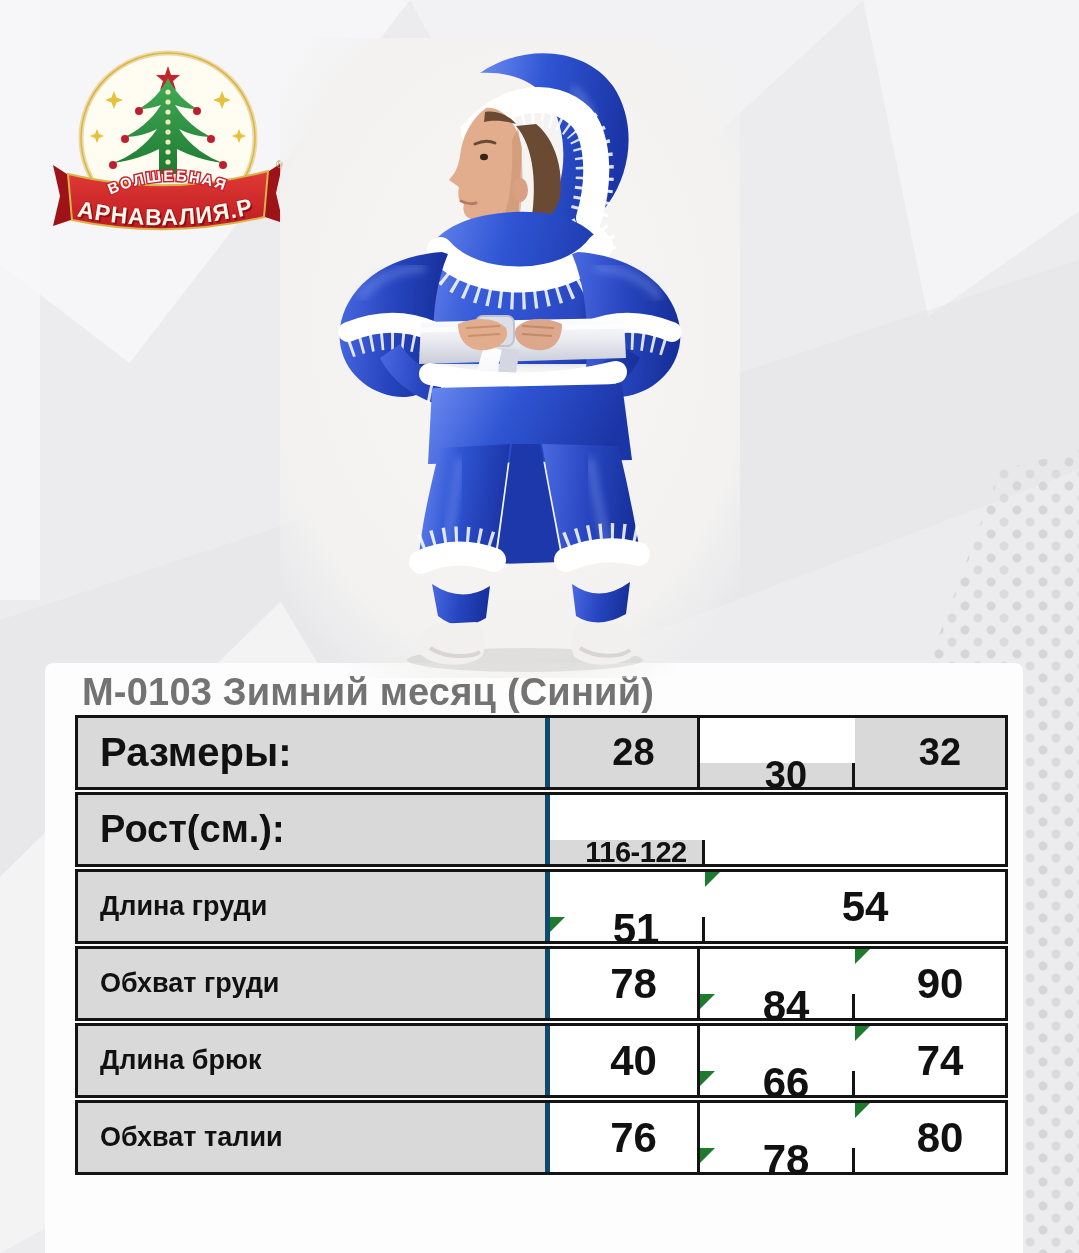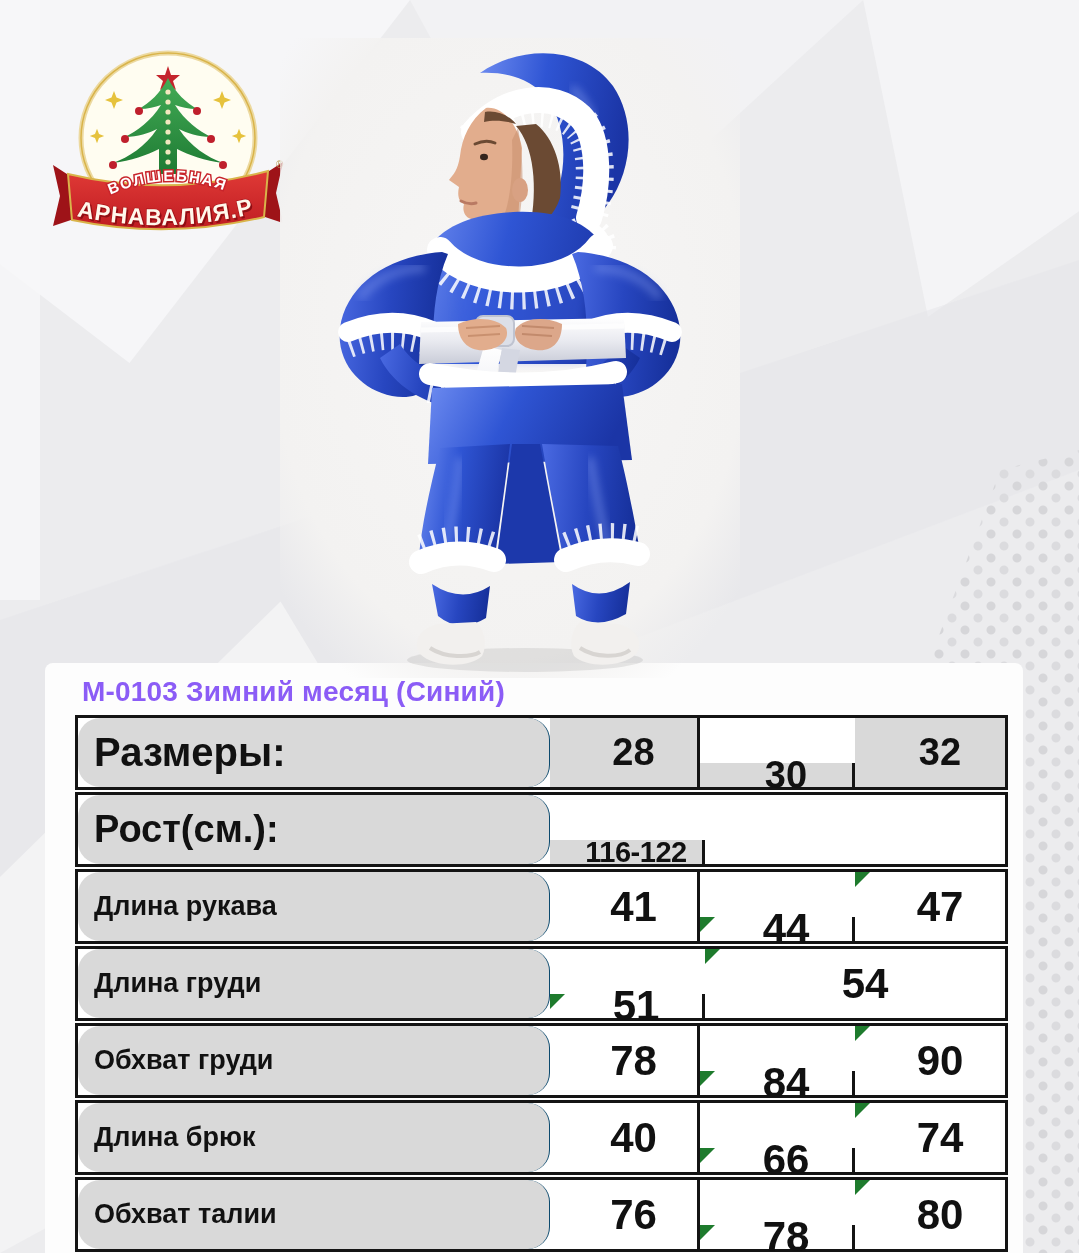--- a/index.html
+++ b/index.html
@@ -30,30 +30,30 @@
   .logo{position:absolute;z-index:3;left:50px;top:46px;width:238px;height:196px;}
   
   .photo{position:absolute;z-index:4;left:280px;top:28px;width:460px;height:652px;}
   
   .panel{
     position:absolute;z-index:3;left:45px;top:663px;width:978px;height:590px;
     background:#fdfdfd;border-radius:8px 8px 0 0;
   }
   .title{
     margin:9px 0 0 37px;height:43px;line-height:40px;
-    font-size:28px;font-weight:600;color:#8b5cf6;letter-spacing:.2px;
+    font-size:38px;font-weight:600;color:#737373;letter-spacing:.2px;
   }
   
   .size-table{position:absolute;left:30px;top:52px;width:933px;}
   .t-row{
     box-sizing:border-box;display:flex;height:75px;margin-bottom:2px;
     border:3px solid #141414;background:#fff;
   }
   .t-cell{box-sizing:border-box;display:flex;align-items:center;position:relative;color:#111;}
-  .c0{flex:0 0 472px;padding-left:16px;background:#d9d9d9;border-right:1px solid #0c4a6e;border-radius:22px;}
+  .c0{flex:0 0 472px;padding-left:22px;background:#d9d9d9;border-right:5px solid #0c4a6e;}
   .c1{flex:0 0 150px;justify-content:center;border-right:3px solid #141414;}
   .c2{flex:0 0 155px;justify-content:center;border-right:3px solid #141414;margin-top:45px;}
   .c3{flex:1;justify-content:center;}
   .t-head .t-cell{background:#d9d9d9;}
   .t-row .cv{background:#ffffff;padding-left:20px;}
   .t-head .cv{background:#d9d9d9;}
   .t-row.r0 .c0{font-size:40px;font-weight:700;}
   .t-row.r0 .cv{font-size:38px;font-weight:700;}
   .t-row.r1 .c0{font-size:38px;font-weight:700;}
   .t-row.r1 .cv{font-size:29px;font-weight:700;letter-spacing:-.5px;}
@@ -278,32 +278,20 @@
       <div class="t-cell c1 cv">28</div>
       <div class="t-cell c2 cv">30</div>
       <div class="t-cell c3 cv">32</div>
     </div>
 
     <div class="t-row t-head r1">
       <div class="t-cell c0">Рост(см.):</div>
       <div class="t-cell c2 cv">116-122</div>
     </div>
 
-    <div class="t-row t-data">
-      <div class="t-cell c0">Длина рукава</div>
-      <div class="t-cell c1 cv">41</div>
-      <div class="t-cell c2 cv">
-          <i class="flag"></i>
-          <span>44</span>
-        </div>
-      <div class="t-cell c3 cv">
-          <i class="flag"></i>
-          <span>47</span>
-        </div>
-    </div>
 
     <div class="t-row t-data">
       <div class="t-cell c0">Длина груди</div>
       <div class="t-cell c2 cv">
           <i class="flag"></i>
           <span>51</span>
         </div>
       <div class="t-cell c3 cv">
           <i class="flag"></i>
           <span>54</span>

